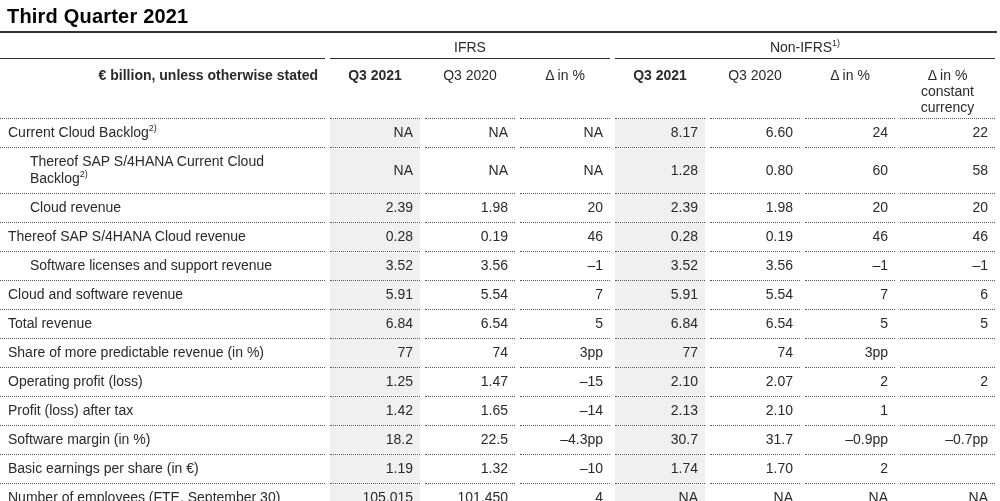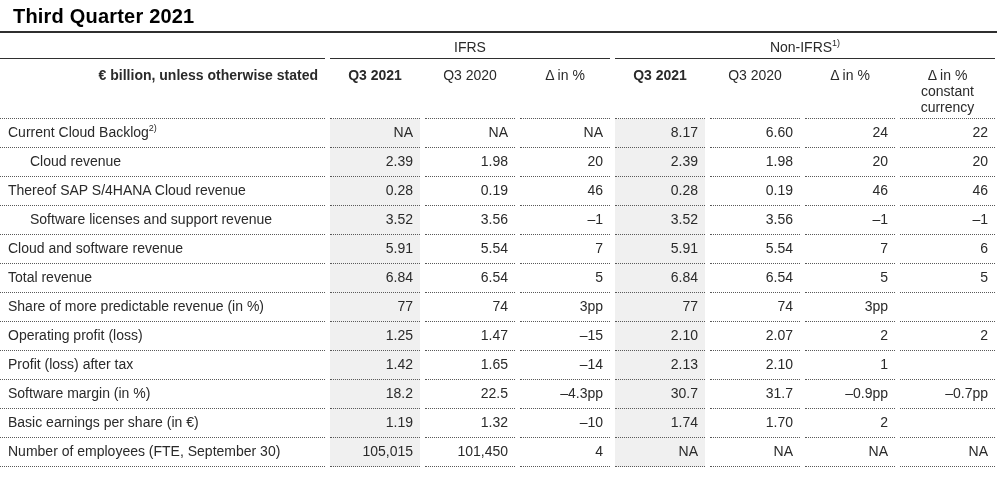--- a/index.html
+++ b/index.html
@@ -16,21 +16,21 @@
     overflow: hidden;
     font-family: "Liberation Sans", sans-serif;
     color: var(--text);
   }
   .page { position: relative; width: 1000px; height: 501px; }
 
   .title {
     font-size: 20px;
     font-weight: bold;
     color: var(--title);
-    margin: 4px 0 0 13px;
+    margin: 4px 0 0 7px;
     line-height: 24px;
     letter-spacing: 0.2px;
   }
   .thick-rule {
     height: 2px;
     background: var(--rule);
     margin: 3px 3px 0 0;
   }
 
   table.fin {
@@ -131,20 +131,30 @@
           <td class="label ind0">Current Cloud Backlog<sup>2)</sup></td>
           <td class="num shaded">NA</td>
           <td class="num">NA</td>
           <td class="num">NA</td>
           <td class="num shaded">8.17</td>
           <td class="num">6.60</td>
           <td class="num">24</td>
           <td class="num">22</td>
         </tr>
         <tr>
+          <td class="label ind1">Thereof SAP S/4HANA Current Cloud Backlog<sup>2)</sup></td>
+          <td class="num shaded">NA</td>
+          <td class="num">NA</td>
+          <td class="num">NA</td>
+          <td class="num shaded">1.28</td>
+          <td class="num">0.80</td>
+          <td class="num">60</td>
+          <td class="num">58</td>
+        </tr>
+        <tr>
           <td class="label ind1">Cloud revenue</td>
           <td class="num shaded">2.39</td>
           <td class="num">1.98</td>
           <td class="num">20</td>
           <td class="num shaded">2.39</td>
           <td class="num">1.98</td>
           <td class="num">20</td>
           <td class="num">20</td>
         </tr>
         <tr>

